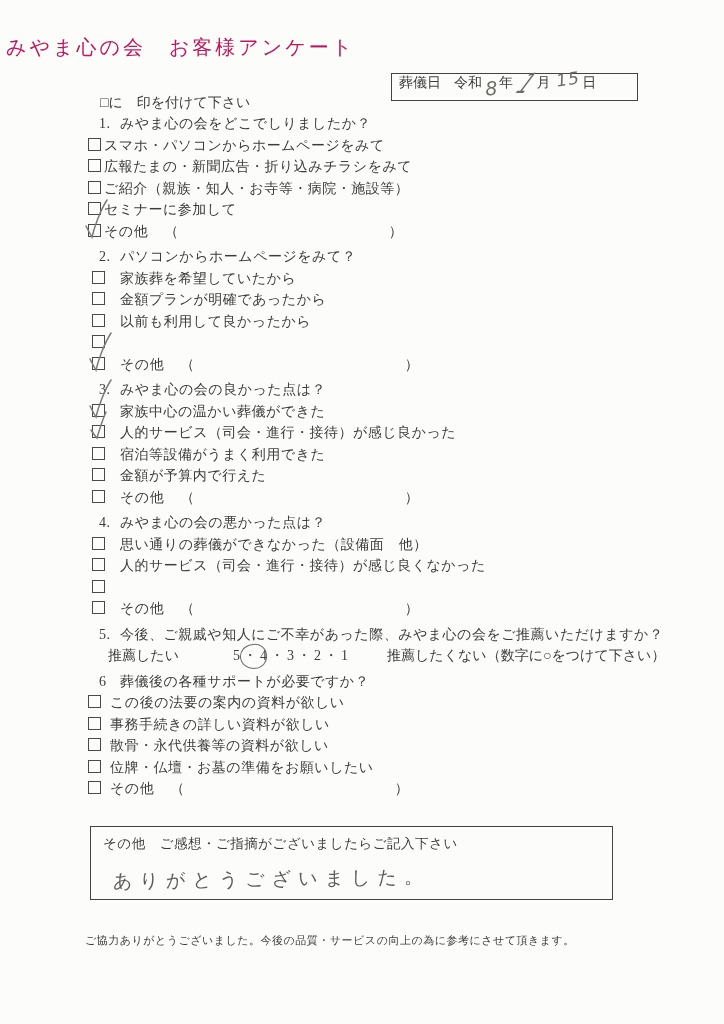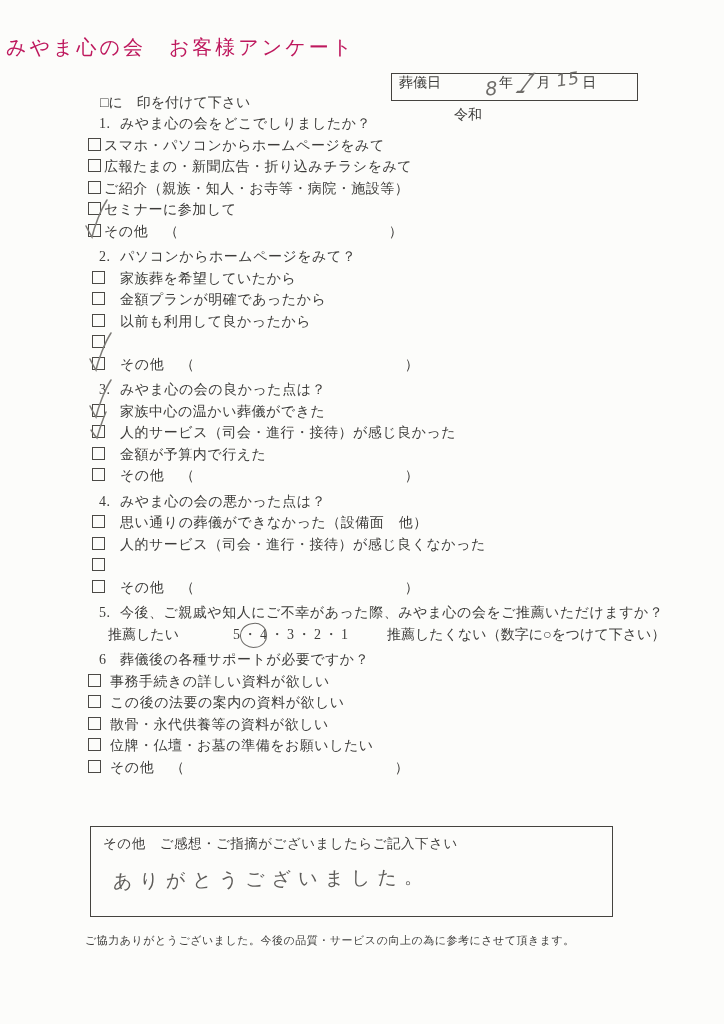--- a/index.html
+++ b/index.html
@@ -17,21 +17,21 @@
     text-align:left;font-size:20px;font-weight:500;
     letter-spacing:3px;color:#be185d;margin:6px;
   }
   .date-box{
     position:absolute;top:73px;left:391px;width:247px;height:28px;
     border:1.5px solid #45433f;box-sizing:border-box;
     display:flex;align-items:flex-start;padding:0 5px 0 7px;
     font-size:14px;white-space:nowrap;
   }
   .db-label{margin-right:13px;}
-  .db-era{margin-right:1px;margin-top:32px;}
+  .db-era{margin-right:1px;}
   .hw{font-family:"DejaVu Sans",sans-serif;color:#6e6c69;font-style:italic;}
   .hw-year{display:inline-block;font-size:19px;transform:rotate(-4deg) translateY(3px);margin:0 2px;}
   .hw-month{display:inline-block;font-size:18px;transform:skewX(-32deg) scaleY(1.55) translateY(-1px);margin:0 5px 0 7px;}
   .hw-day{display:inline-block;font-size:17px;transform:rotate(-9deg) translateY(-5px);margin:0 2px 0 6px;letter-spacing:1px;}
   .instruction{position:absolute;top:94px;left:100px;font-size:14px;}
   .questions{position:absolute;top:113px;left:60px;width:648px;font-size:14px;}
   .question{margin-top:4px;}
   .question:first-child{margin-top:0;}
   .q-head{line-height:21.5px;letter-spacing:0.5px;margin-left:39px;}
   .q-num{display:inline-block;width:21px;}
@@ -53,21 +53,21 @@
   .blank-gap{display:inline-block;width:210px;}
   .scale-row{padding-left:48px;line-height:21.5px;white-space:nowrap;}
   .scale-nums{margin-left:54px;position:relative;letter-spacing:3px;}
   .scale-right{margin-left:36px;letter-spacing:0;}
   .circle-mark{
     position:absolute;left:7px;top:-4px;width:25px;height:23px;
     border:1.4px solid #6b6966;border-radius:52% 48% 50% 55%;
     transform:rotate(-7deg);pointer-events:none;
   }
   .comment-box{
-    position:absolute;top:826px;left:90px;width:523px;height:91px;
+    position:absolute;top:826px;left:90px;width:523px;height:74px;
     border:1.4px solid #45433f;box-sizing:border-box;
     padding:8px 12px;
   }
   .cb-label{font-size:13.5px;letter-spacing:0.5px;}
   .cb-handwriting{
     margin:12px 0 0 10px;
     font-family:"DejaVu Sans",sans-serif;
     font-size:19px;color:#5d5b58;letter-spacing:7px;
     transform:rotate(-0.8deg);
   }
@@ -118,38 +118,39 @@
             </svg></span><span class="opt-label">その他</span><span class="paren-open">（</span><span class="blank-gap"></span><span class="paren-close">）</span></div>
       </div>
       <div class="question opt-wide">
         <div class="q-head"><span class="q-num">3.</span><span>みやま心の会の良かった点は？</span></div>
         <div class="opt-row"><span class="checkbox"><svg viewBox="0 0 27 43" class="hw-check">
               <path d="M4,28 C6,32 8,36 10,39 C12,30 18,13 25,2"></path>
             </svg></span><span class="opt-label">家族中心の温かい葬儀ができた</span></div>
         <div class="opt-row"><span class="checkbox"><svg viewBox="0 0 27 43" class="hw-check">
               <path d="M5,31 C7,34 9,37 11,39 C13,32 16,22 20,13"></path>
             </svg></span><span class="opt-label">人的サービス（司会・進行・接待）が感じ良かった</span></div>
+        <div class="opt-row"><span class="checkbox"></span><span class="opt-label">宿泊等設備がうまく利用できた</span></div>
         <div class="opt-row"><span class="checkbox"></span><span class="opt-label">金額が予算内で行えた</span></div>
         <div class="opt-row"><span class="checkbox"></span><span class="opt-label">その他</span><span class="paren-open">（</span><span class="blank-gap"></span><span class="paren-close">）</span></div>
       </div>
       <div class="question opt-wide">
         <div class="q-head"><span class="q-num">4.</span><span>みやま心の会の悪かった点は？</span></div>
         <div class="opt-row"><span class="checkbox"></span><span class="opt-label">思い通りの葬儀ができなかった（設備面　他）</span></div>
         <div class="opt-row"><span class="checkbox"></span><span class="opt-label">人的サービス（司会・進行・接待）が感じ良くなかった</span></div>
         <div class="opt-row"><span class="checkbox"></span></div>
         <div class="opt-row"><span class="checkbox"></span><span class="opt-label">その他</span><span class="paren-open">（</span><span class="blank-gap"></span><span class="paren-close">）</span></div>
       </div>
       <div class="question ">
         <div class="q-head"><span class="q-num">5.</span><span>今後、ご親戚や知人にご不幸があった際、みやま心の会をご推薦いただけますか？</span></div>
         <div class="scale-row"><span class="scale-left">推薦したい</span><span class="scale-nums"><span>5・4・3・2・1</span><span class="circle-mark"></span></span><span class="scale-right">推薦したくない（数字に○をつけて下さい）</span></div>
       </div>
       <div class="question opt-mid">
         <div class="q-head"><span class="q-num">6</span><span>葬儀後の各種サポートが必要ですか？</span></div>
+        <div class="opt-row"><span class="checkbox"></span><span class="opt-label">この後の法要の案内の資料が欲しい</span></div>
         <div class="opt-row"><span class="checkbox"></span><span class="opt-label">事務手続きの詳しい資料が欲しい</span></div>
-        <div class="opt-row"><span class="checkbox"></span><span class="opt-label">この後の法要の案内の資料が欲しい</span></div>
         <div class="opt-row"><span class="checkbox"></span><span class="opt-label">散骨・永代供養等の資料が欲しい</span></div>
         <div class="opt-row"><span class="checkbox"></span><span class="opt-label">位牌・仏壇・お墓の準備をお願いしたい</span></div>
         <div class="opt-row"><span class="checkbox"></span><span class="opt-label">その他</span><span class="paren-open">（</span><span class="blank-gap"></span><span class="paren-close">）</span></div>
       </div>
     </div>
 
   <div class="comment-box">
     <div class="cb-label">その他　ご感想・ご指摘がございましたらご記入下さい</div>
     <div class="cb-handwriting">ありがとうございました。</div>
   </div>

